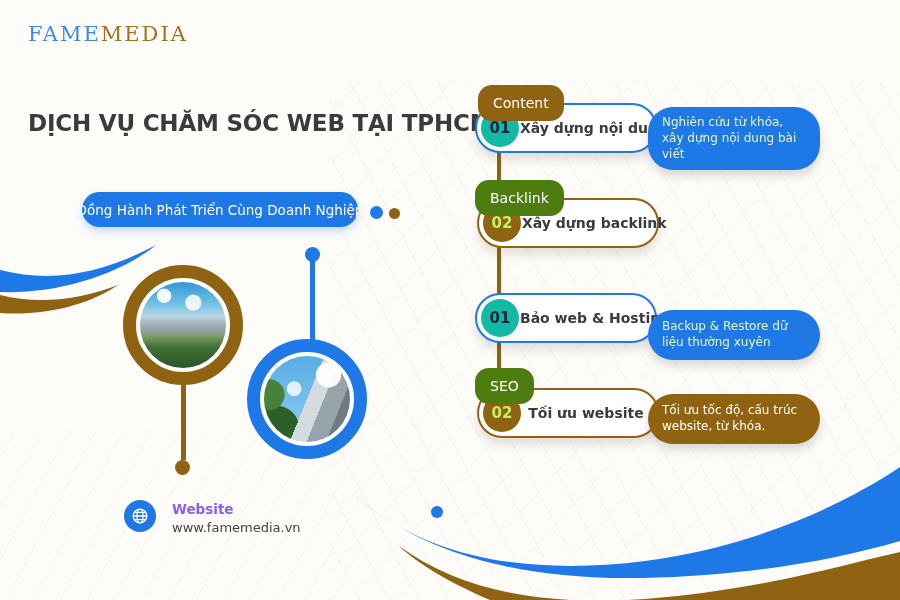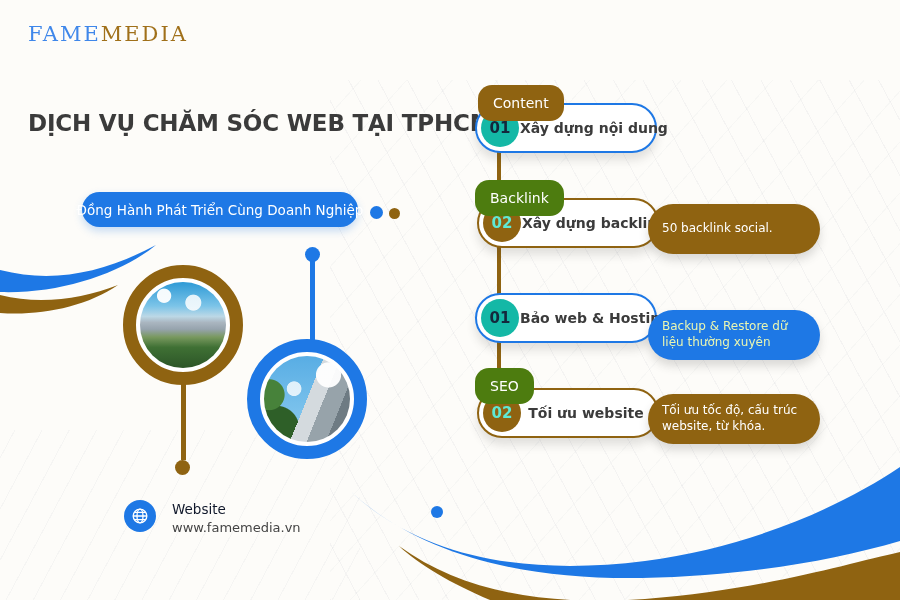--- a/index.html
+++ b/index.html
@@ -71,38 +71,38 @@
     color:#fff; font-size:14px; display:inline-flex; align-items:center; white-space:nowrap; }
   .tag.brown { background:#8f6311; }
   .tag.blue  { background:#4d7c0f; }
   .steppill { position:absolute; width:182px; height:50px; background:#fff; border-radius:26px; z-index:3;
     box-shadow:0 7px 10px rgba(60,60,60,.14); }
   .steppill.blue  { border:2px solid #1e78e5; }
   .steppill.brown { border:2px solid #8f6311; }
   .numcircle { position:absolute; width:38px; height:38px; border-radius:50%; z-index:4;
     display:flex; align-items:center; justify-content:center; font-size:15px; font-weight:bold; }
   .numcircle.blue  { background:#14b8a6; color:#14283c; }
-  .numcircle.brown { background:#8f6311; color:#5eead4; }
+  .numcircle.brown { background:#8f6311; color:#bef264; }
   .steplabel { position:absolute; width:128px; z-index:4; text-align:center;
     font-size:14px; font-weight:bold; color:#3b3b3b; white-space:nowrap; }
   .tooltip { position:absolute; width:172px; min-height:50px; border-radius:25px; z-index:5;
     display:flex; align-items:center; padding:8px 14px; font-size:12px; line-height:1.32;
     box-shadow:0 6px 10px rgba(60,60,60,.18); }
   .tooltip.blue  { background:#1e78e5; color:#e9f6b2; }
   .tooltip.brown { background:#8f6311; color:#ffffff; }
   
   .r1-tag{left:478px;top:85px;}  .r1-pill{left:475px;top:103px;} .r1-num{left:481px;top:109px;} .r1-label{left:520px;top:120px;} .r1-tip{left:648px;top:107px;}
   .r2-tag{left:475px;top:180px;} .r2-pill{left:477px;top:198px;} .r2-num{left:483px;top:204px;} .r2-label{left:522px;top:215px;} .r2-tip{left:648px;top:204px;}
   .r3-tag{left:478px;top:275px;} .r3-pill{left:475px;top:293px;} .r3-num{left:481px;top:299px;} .r3-label{left:520px;top:310px;} .r3-tip{left:648px;top:310px;}
   .r4-tag{left:475px;top:368px;} .r4-pill{left:477px;top:388px;} .r4-num{left:483px;top:394px;} .r4-label{left:522px;top:405px;} .r4-tip{left:648px;top:394px;}
   
   .globe-badge { position:absolute; left:124px; top:500px; width:32px; height:32px; z-index:2;
     background:#1e78e5; border-radius:50%; display:flex; align-items:center; justify-content:center; }
   .footer-label { position:absolute; left:172px; top:501px; z-index:2;
-    font-size:13.5px; font-weight:normal; color:#0f172a; }
+    font-size:13.5px; font-weight:bold; color:#8b5cf6; }
   .footer-url { position:absolute; left:172px; top:520px; z-index:2;
     font-size:13px; color:#444; }
 </style>
 </head>
 <body>
 
 <div class="stage">
 
   <div class="bg-lines-right"></div>
   <div class="bg-lines-left"></div>
@@ -133,26 +133,26 @@
   <div class="dot right-stem-dot"></div>
   <div class="ring right"></div>
   <div class="photo right"></div>
 
   <div class="connector"></div>
 
   <div class="tag brown r1-tag">Content</div>
   <div class="steppill blue r1-pill"></div>
   <div class="numcircle blue r1-num">01</div>
   <div class="steplabel r1-label">Xây dựng nội dung</div>
+  <div class="tooltip blue r1-tip">Nghiên cứu từ khóa, xây dựng nội dung bài viết</div>
 
   <div class="tag blue r2-tag">Backlink</div>
   <div class="steppill brown r2-pill"></div>
   <div class="numcircle brown r2-num">02</div>
   <div class="steplabel r2-label">Xây dựng backlink</div>
-  <div class="tooltip brown r2-tip">50 backlink social.</div>
 
   <div class="steppill blue r3-pill"></div>
   <div class="numcircle blue r3-num">01</div>
   <div class="steplabel r3-label">Bảo web &amp; Hosting</div>
   <div class="tooltip blue r3-tip">Backup &amp; Restore dữ liệu thường xuyên</div>
 
   <div class="tag blue r4-tag">SEO</div>
   <div class="steppill brown r4-pill"></div>
   <div class="numcircle brown r4-num">02</div>
   <div class="steplabel r4-label">Tối ưu website</div>

